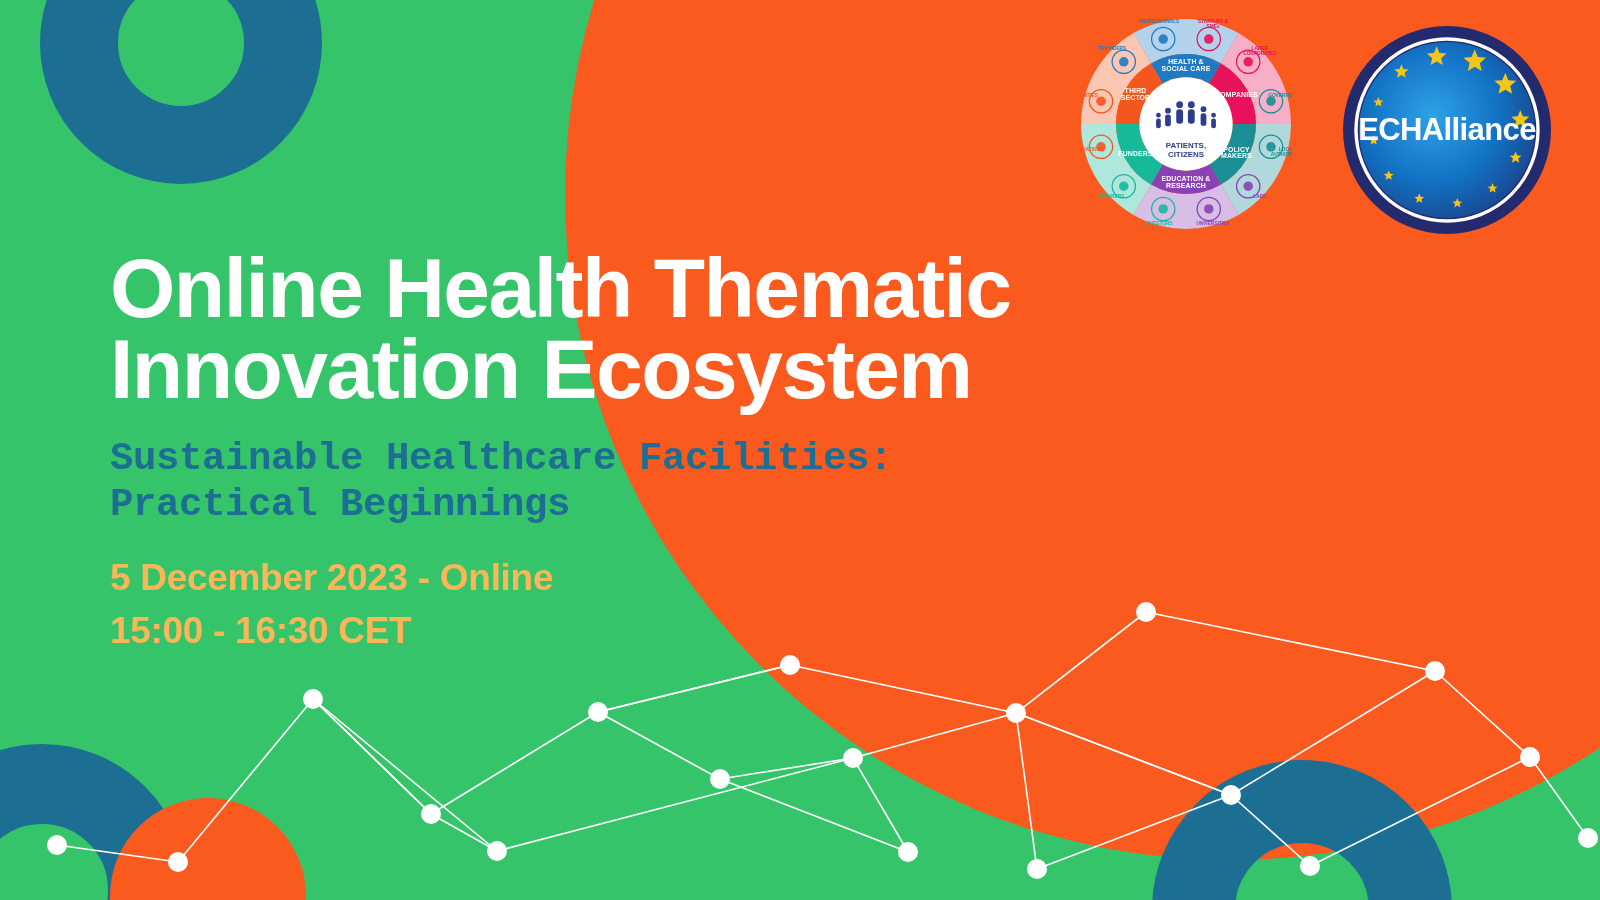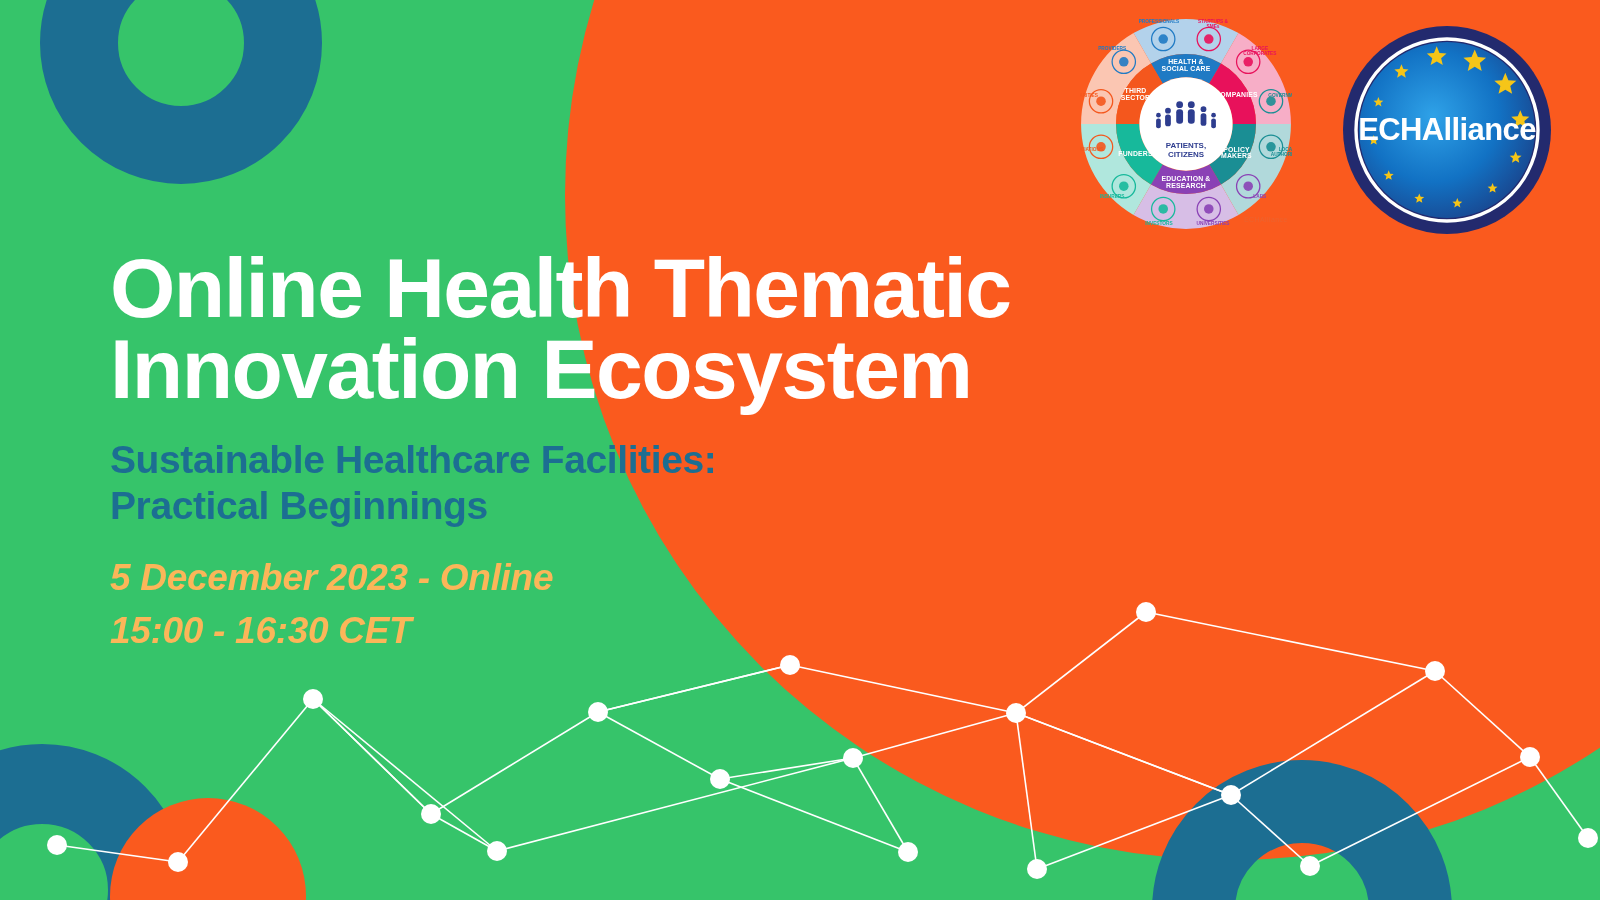--- a/index.html
+++ b/index.html
@@ -36,25 +36,25 @@
   .net{position:absolute;left:0;top:0;width:1600px;height:900px;}
 
   
   .copy{position:absolute;left:110px;top:248px;width:1120px;}
   .title{
     color:#ffffff;font-weight:700;font-size:84px;line-height:0.96;
     letter-spacing:-1.5px;margin:0;white-space:pre-line;
   }
   .subtitle{
     color:#1c6e92;font-weight:700;font-size:39px;line-height:1.17;
-    letter-spacing:-0.4px;margin:28px 0 0 0;white-space:pre-line;
+    letter-spacing:-0.4px;margin:28px 0 0 0;white-space:pre-line;font-family:Liberation Mono, monospace;
   }
   .when{
     color:#fbb659;font-weight:700;font-size:37px;line-height:1.45;
-    letter-spacing:-0.3px;margin:22px 0 0 0;white-space:pre-line;font-style:italic;
+    letter-spacing:-0.3px;margin:22px 0 0 0;white-space:pre-line;
   }
 
   
   .wheel{position:absolute;left:1080px;top:18px;width:212px;height:212px;}
   .wheel-mark{
     position:absolute;left:1244px;top:216px;font-size:7px;
     color:#e06a3c;opacity:.55;letter-spacing:.4px;
   }
   .badge{position:absolute;left:1334px;top:24px;width:226px;height:212px;}
 </style>

